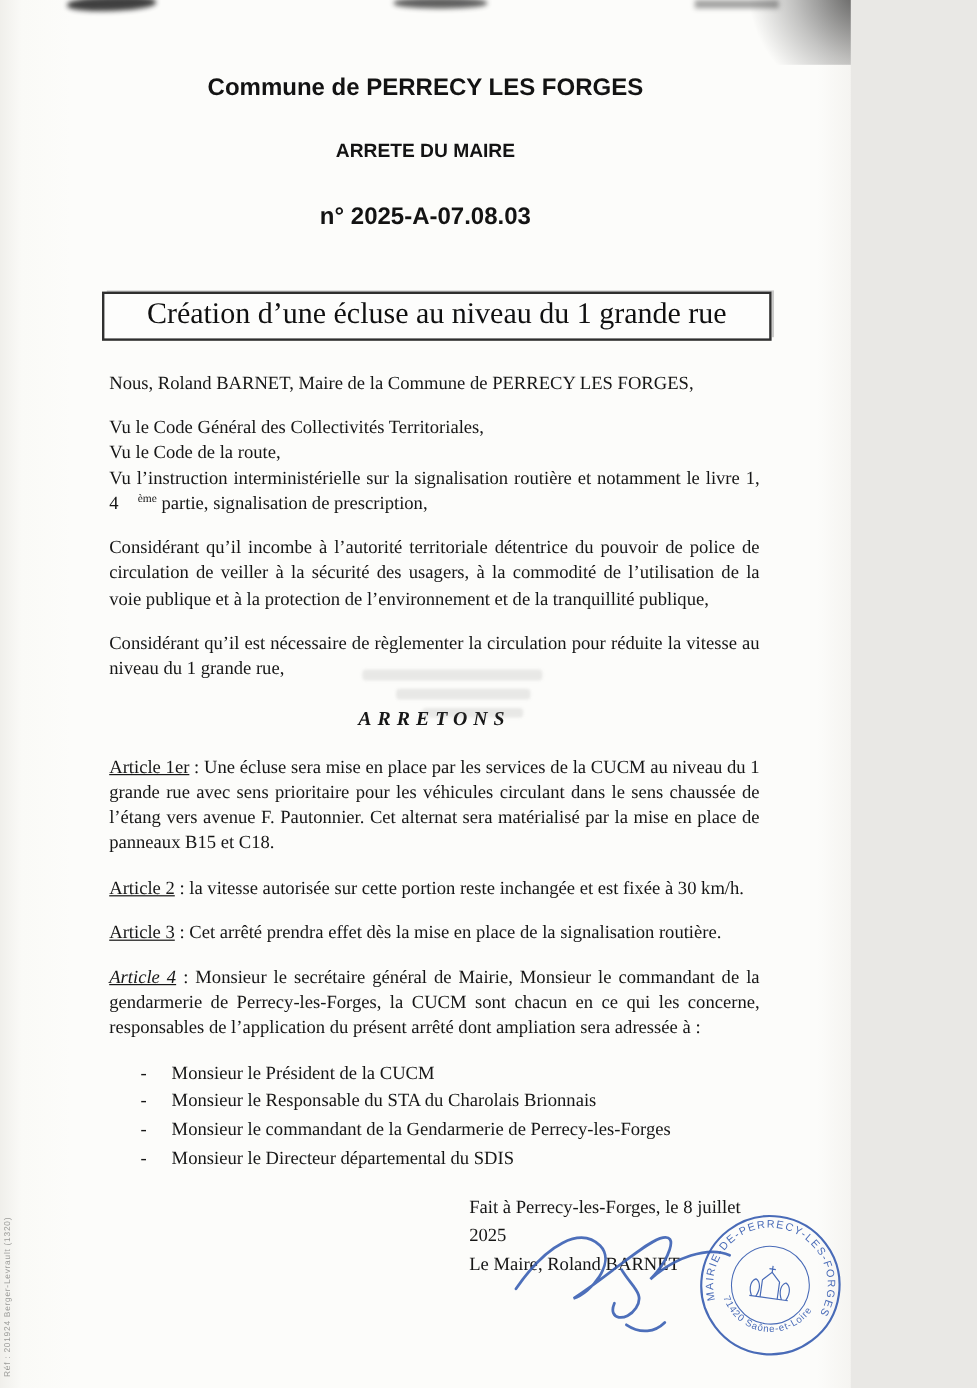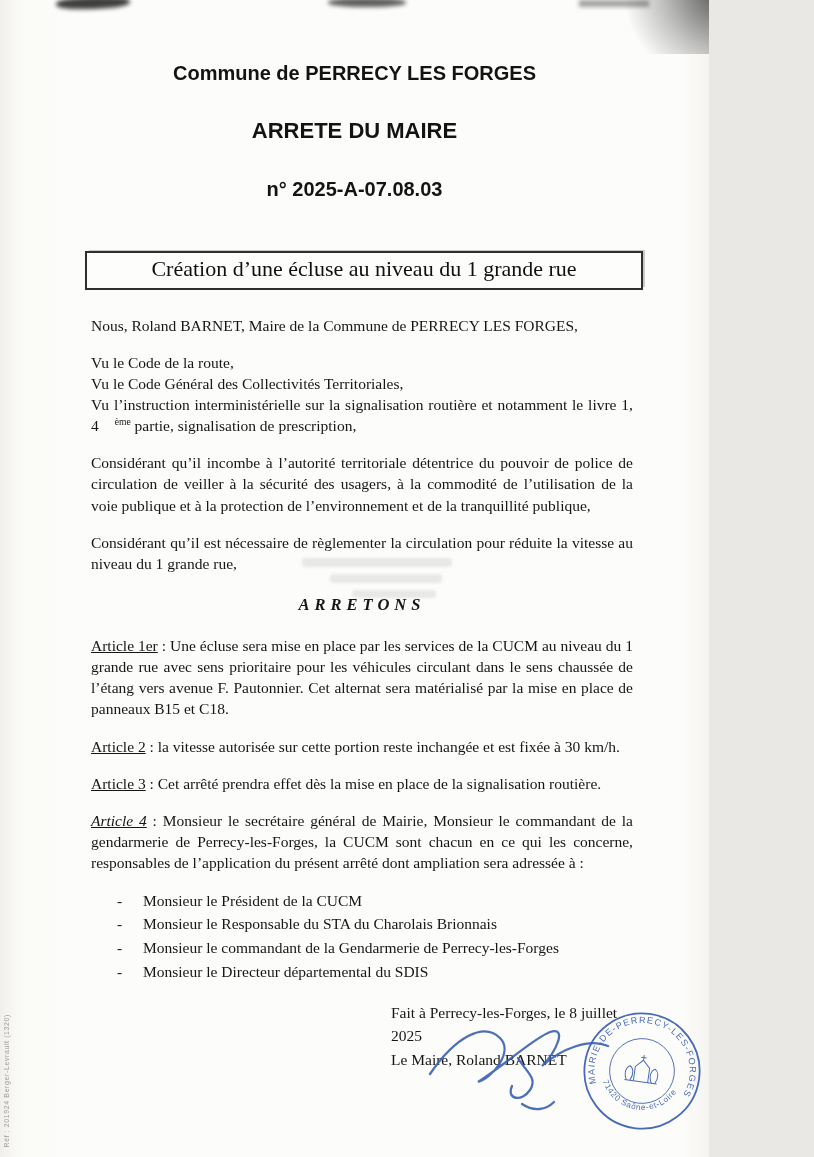--- a/index.html
+++ b/index.html
@@ -27,27 +27,27 @@
   
   .ref-vertical {
     position:absolute; left:3px; bottom:10px;
     writing-mode:vertical-rl; transform:rotate(180deg);
     font-family:"Liberation Sans", sans-serif; font-size:7px; letter-spacing:.6px; color:#9b9b98;
   }
 
   
   .doc-header { text-align:center; font-family:"Liberation Sans", sans-serif; font-weight:bold; color:#131313; }
   .h-commune { padding-top:62px; font-size:20px; }
-  .h-type    { margin-top:33px; font-size:22px; }
+  .h-type    { margin-top:33px; font-size:16px; }
   .h-number  { margin-top:34px; font-size:20px; }
 
   
   .title-box {
     margin:50px 66px 0 85px; border:2px solid #2f2f2f;
-    text-align:center; padding:3px 0 6px; font-size:22px; color:#101010;
+    text-align:center; padding:3px 0 6px; font-size:25px; color:#101010;
     box-shadow:3px -2px 0 -1px rgba(110,110,110,.35);
     background:rgba(255,255,255,.35);
   }
 
   
   .content { margin:25px 76px 0 91px; font-size:15.5px; line-height:1.36; }
   .content p { margin-bottom:16px; text-align:justify; }
   .vu-block { margin-bottom:16px; text-align:justify; }
   .u { text-decoration:underline; }
   .it { font-style:italic;margin-top:20px; }
@@ -94,22 +94,22 @@
 
   <div class="title-box">
     <span>Création d’une écluse au niveau du 1 grande rue</span>
   </div>
 
   <main class="content">
 
     <p>Nous, Roland BARNET, Maire de la Commune de PERRECY LES FORGES,</p>
 
     <div class="vu-block">
+      <div>Vu le Code Général des Collectivités Territoriales,</div>
       <div>Vu le Code de la route,</div>
-      <div>Vu le Code Général des Collectivités Territoriales,</div>
       <div><span>Vu l’instruction interministérielle sur la signalisation routière et notamment le livre 1, 4</span><sup>ème</sup><span> partie, signalisation de prescription,</span></div>
     </div>
 
     <p>Considérant qu’il incombe à l’autorité territoriale détentrice du pouvoir de police de circulation de veiller à la sécurité des usagers, à la commodité de l’utilisation de la voie publique et à la protection de l’environnement et de la tranquillité publique,</p>
     <p>Considérant qu’il est nécessaire de règlementer la circulation pour réduite la vitesse au niveau du 1 grande rue,</p>
 
     <div class="arretons">ARRETONS</div>
 
     <p><span class="u">Article 1er</span><span> : Une écluse sera mise en place par les services de la CUCM au niveau du 1 grande rue avec sens prioritaire pour les véhicules circulant dans le sens chaussée de l’étang vers avenue F. Pautonnier. Cet alternat sera matérialisé par la mise en place de panneaux B15 et C18.</span></p>
 

